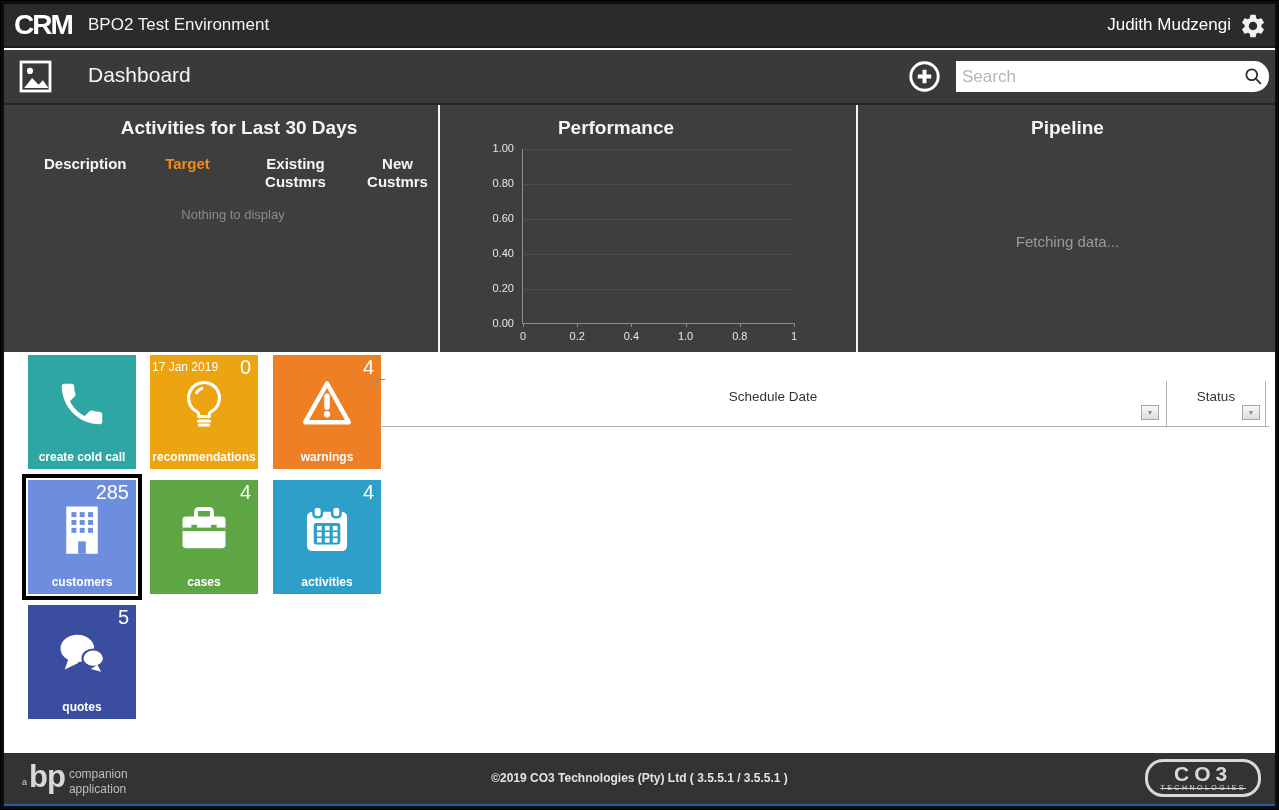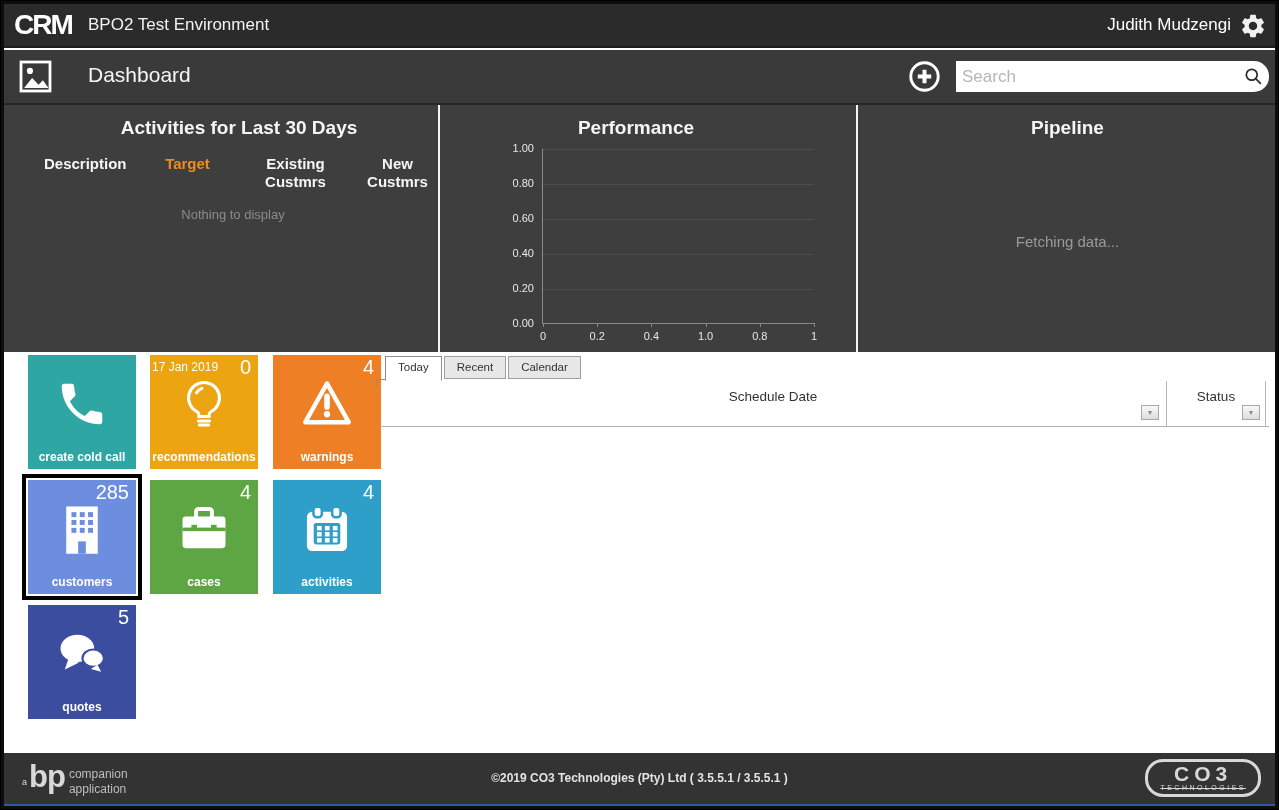--- a/index.html
+++ b/index.html
@@ -24,21 +24,21 @@
   .page-title { position:absolute; left:84px; top:13px; font-size:21px; color:#f5f5f5; }
   .add-btn { position:absolute; left:903px; top:9px; width:35px; height:35px; cursor:pointer; }
   .search-box { position:absolute; left:952px; top:11px; width:313px; height:31px; background:#fff;border-radius:15px; }
   .search-box input { position:absolute; left:0; top:0; width:283px; height:31px; border:none; outline:none; font-size:17px; color:#333; padding:0 6px; font-family:"Liberation Sans",sans-serif; }
   .search-box input::placeholder { color:#b5b5b5; }
   .search-icon { position:absolute; right:5px; top:5px; }
   
   .panels { position:absolute; left:0; right:0; top:101px; height:247px; background:#3e3e3e; }
   .panel { position:absolute; top:0; height:247px; }
   .panel-activities { left:0; width:434px;margin-left:18px; }
-  .panel-performance { left:456px; width:352px; }
+  .panel-performance { left:436px; width:352px; }
   .panel-pipeline { left:854px; width:419px; }
   .panel-sep { position:absolute; top:0; height:247px; width:2px; background:#f5f5f5; }
   .panel-title { position:absolute; left:0; right:0; top:12px; text-align:center; font-size:19px; font-weight:bold; color:#f5f5f5; }
   .act-col { position:absolute; top:50px; font-size:15px; font-weight:bold; color:#f5f5f5; line-height:1.2; }
   .act-col.c0 { left:22px; }
   .act-col.c1 { left:128px; width:75px; text-align:center; }
   .act-col.c2 { left:226px; width:95px; text-align:center; }
   .act-col.c3 { left:328px; width:95px; text-align:center; }
   .act-empty { position:absolute; left:0; right:12px; top:102px; text-align:center; font-size:13px; color:#8b8b8b; }
   .pipe-loading { position:absolute; left:0; right:0; top:128px; text-align:center; font-size:15px; color:#9a9a9a; }
@@ -274,25 +274,20 @@
             <ellipse cx="10" cy="9.6" rx="7.2" ry="5.8" fill="#fff"></ellipse>
             <path d="M6.4 13.5 4.6 18.6l6-2.8z" fill="#fff"></path>
             <ellipse cx="16.8" cy="13.8" rx="4.6" ry="3.7" fill="#fff" stroke="var(--tile)" stroke-width="0.9"></ellipse>
             <path d="M18.6 16.6l1.6 3-4.4-1.2z" fill="#fff"></path>
           </svg>
     </div>
     <div class="tile-label">quotes</div>
   </div>
 
   <div class="tab-stub"></div>
-  <div class="tab-strip">
-    <div class="tab active">Today</div>
-    <div class="tab">Recent</div>
-    <div class="tab">Calendar</div>
-  </div>
 
   <div class="col-schedule">Schedule Date</div>
   <div class="col-status">Status</div>
   <div class="filter-btn fb1">
         <span>▼</span>
       </div>
   <div class="filter-btn fb2">
         <span>▼</span>
       </div>
   <div class="vsep vs1"></div>

